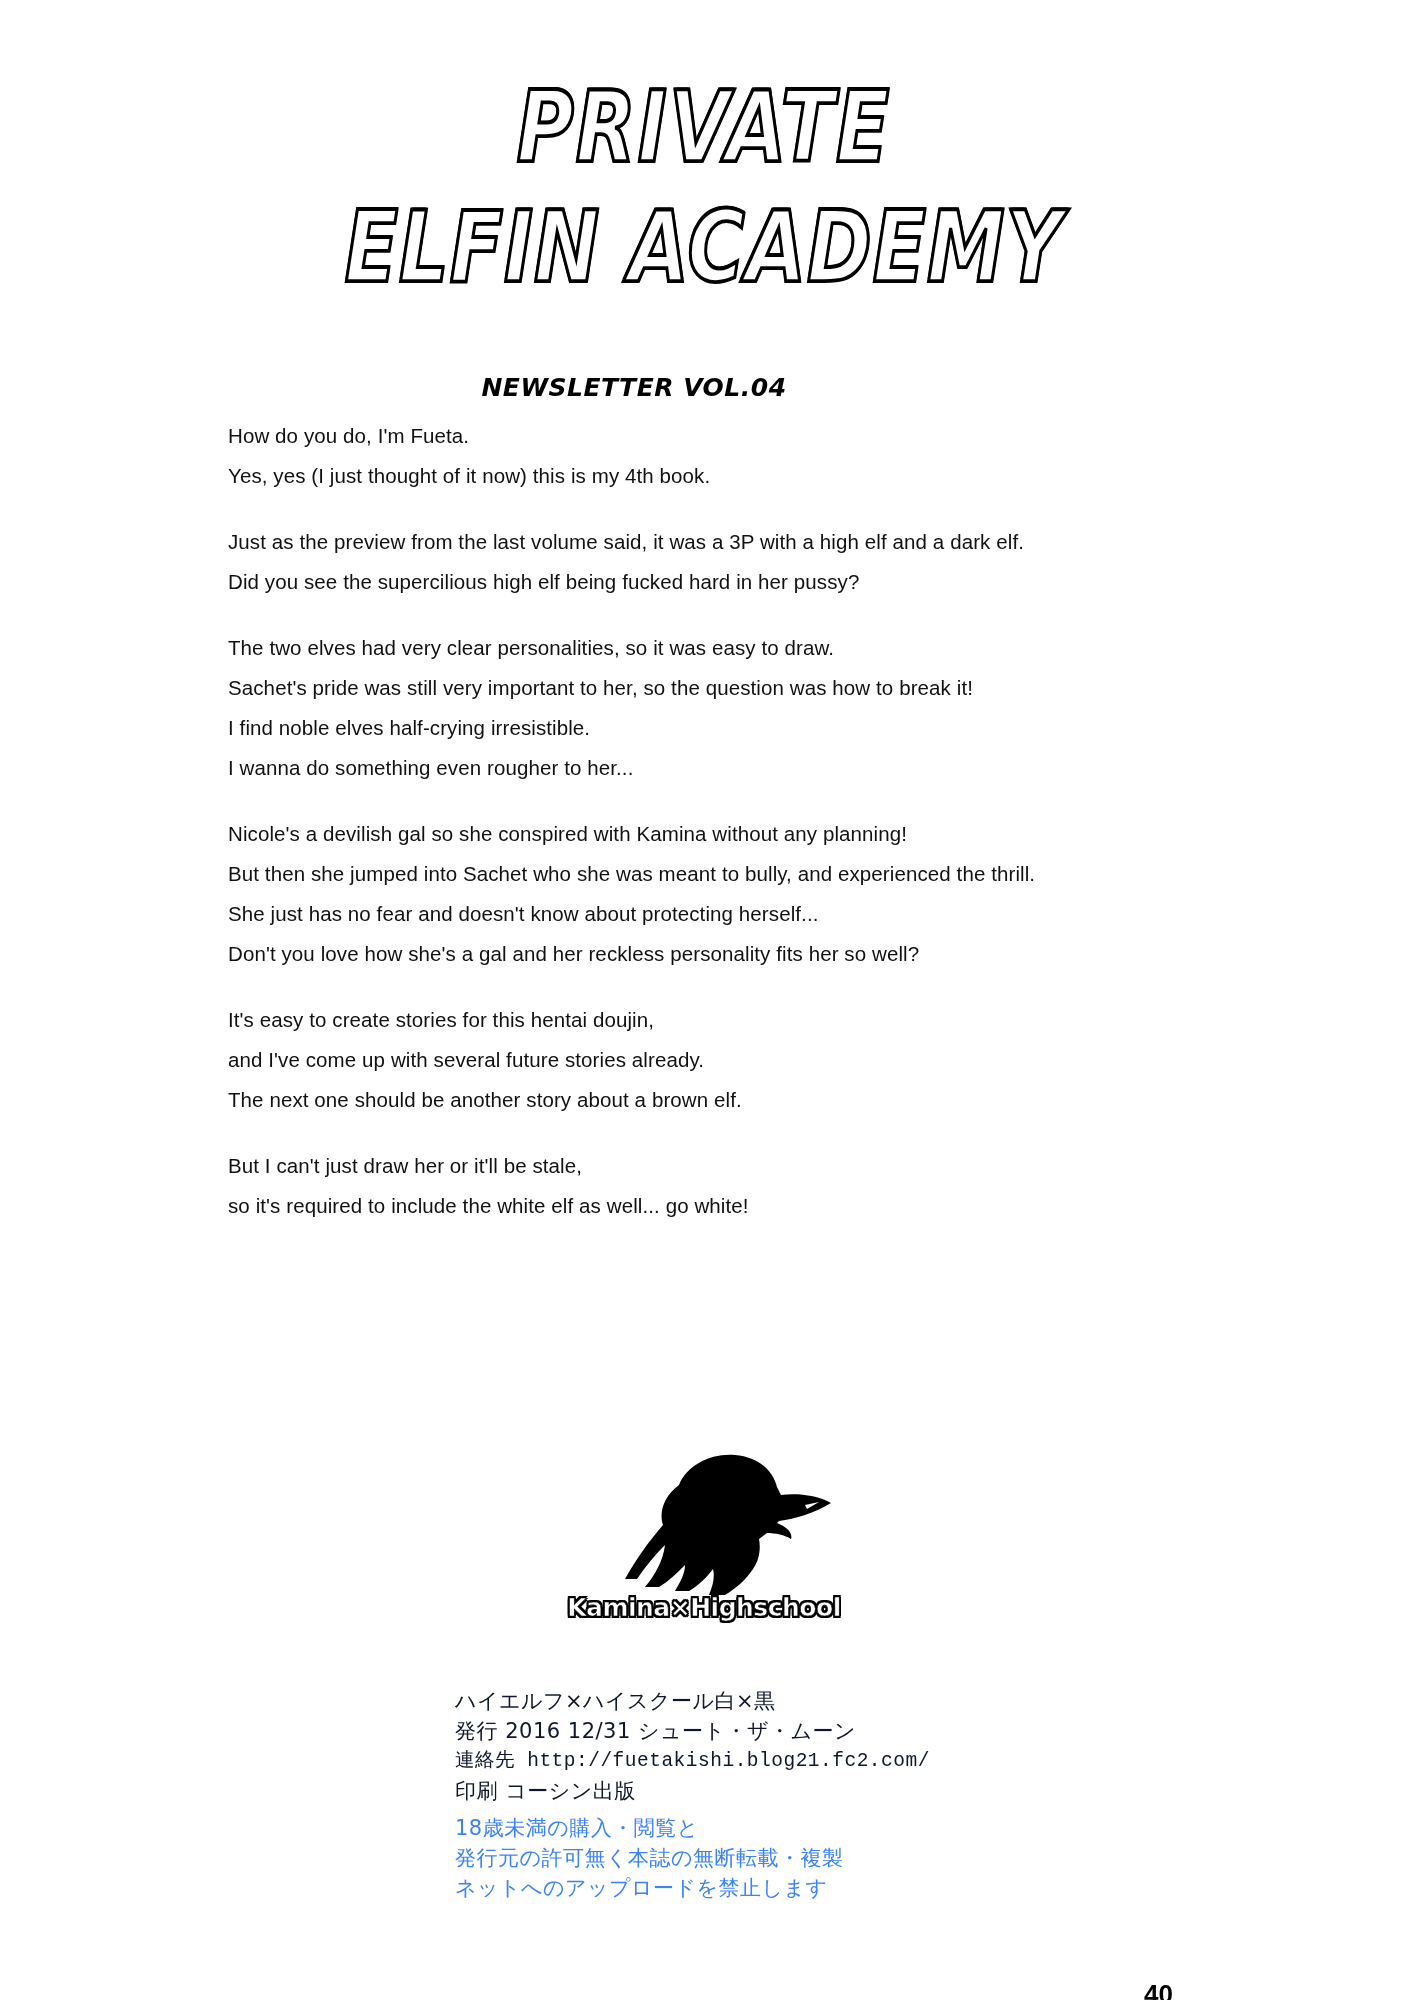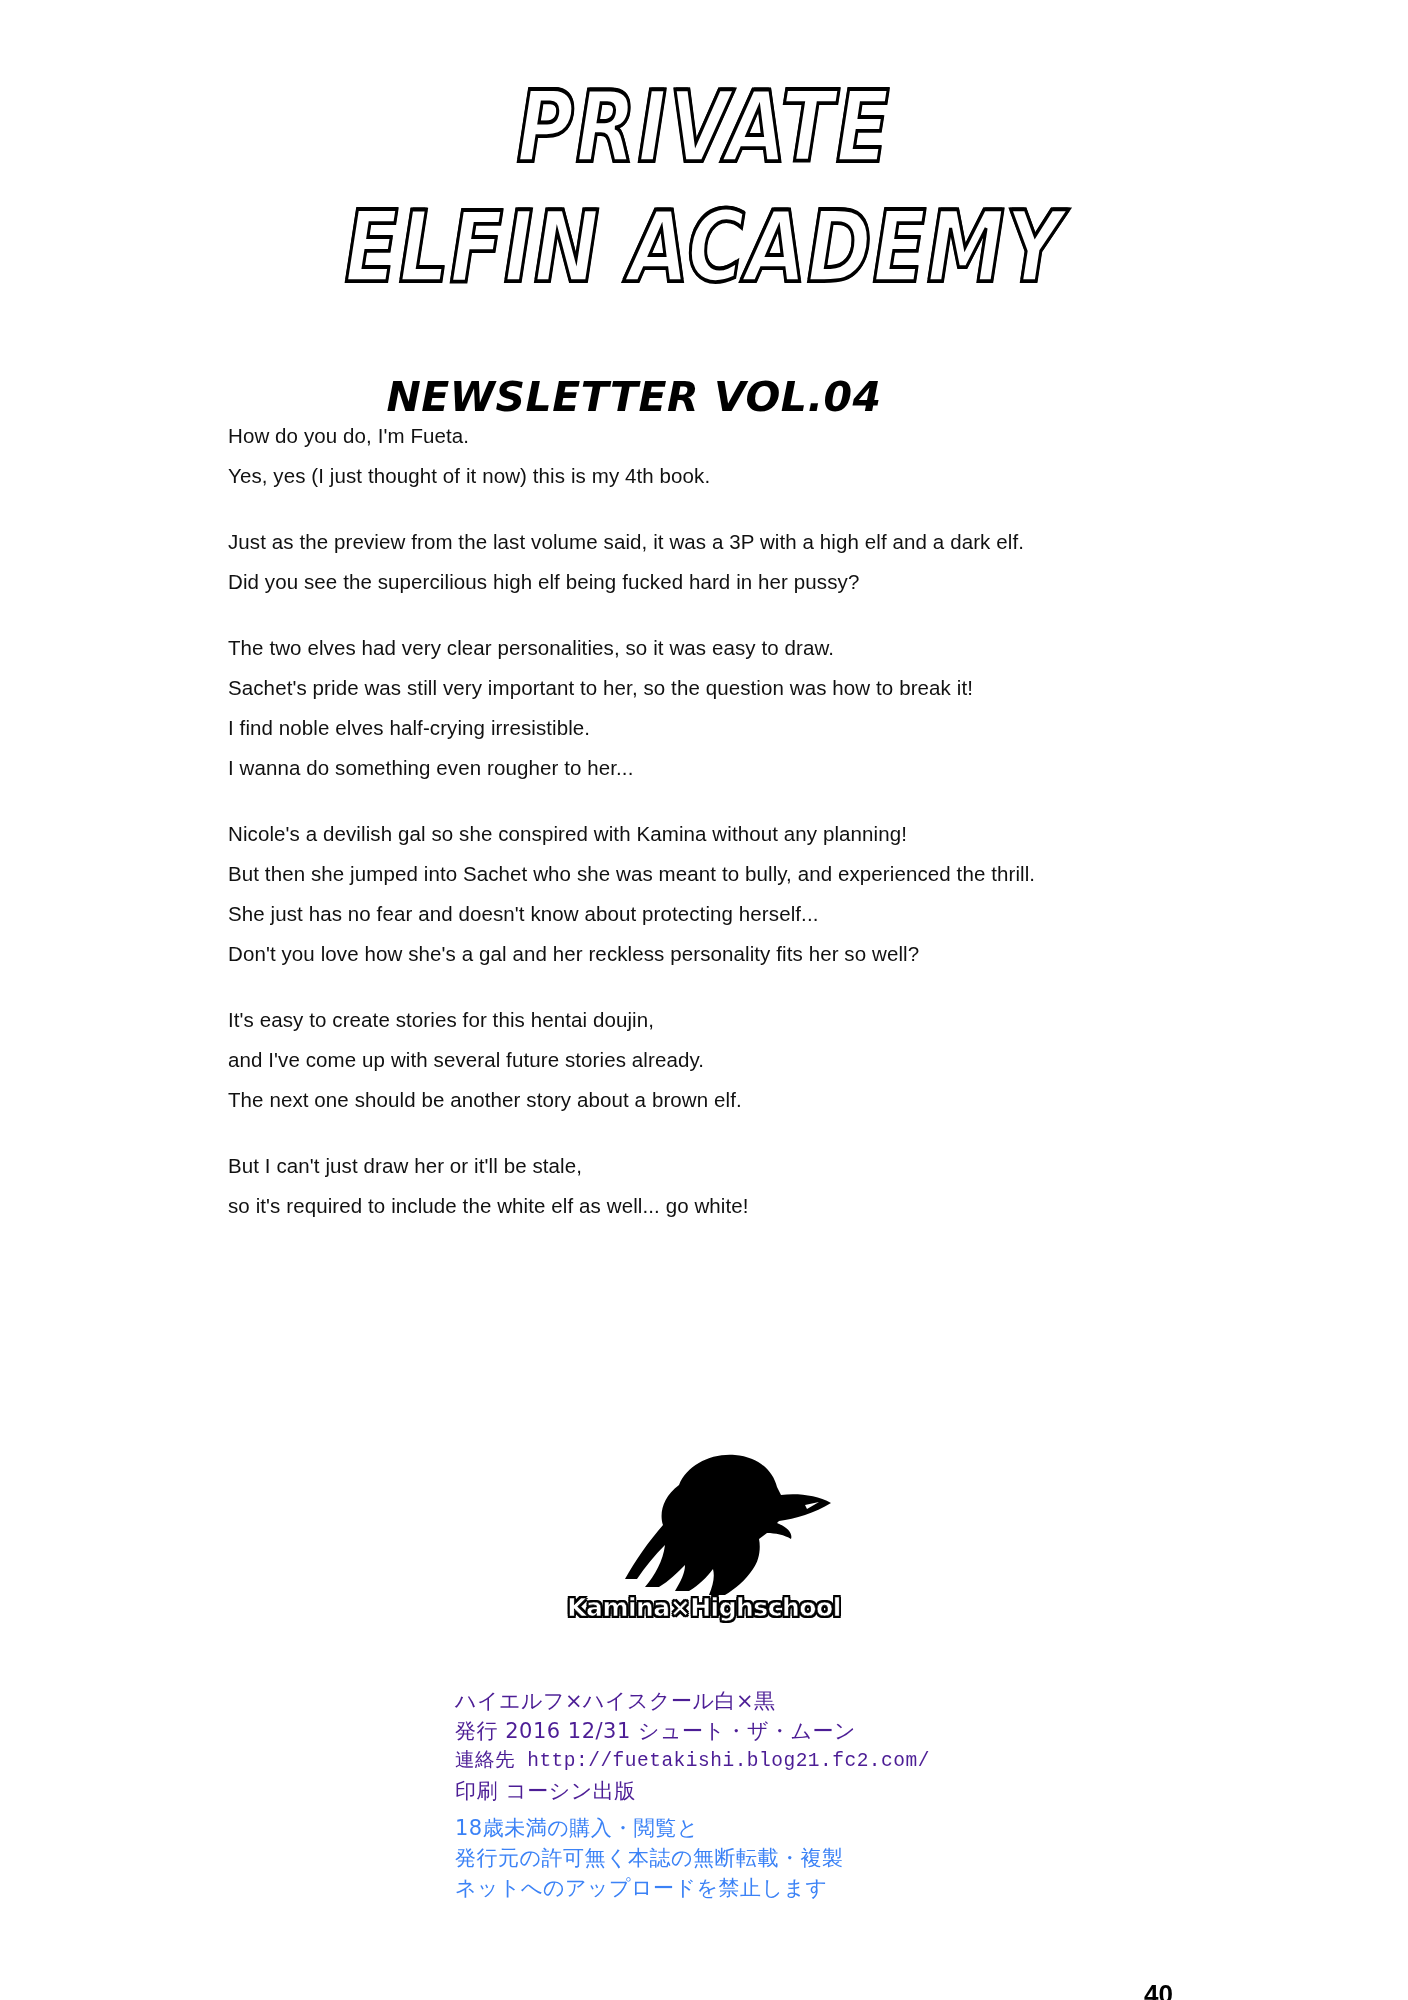--- a/index.html
+++ b/index.html
@@ -65,21 +65,21 @@
 
   .subtitle {
     position: absolute;
     top: 325px;
     left: 0;
     width: 1408px;
     text-align: center;
     padding-right: 140px;
     box-sizing: border-box;
     font-family: "DejaVu Sans", sans-serif;
-    font-size: 41px;
+    font-size: 25px;
     font-weight: bold;
     font-style: italic;
     letter-spacing: 0.5px;
     color: #000000;
   }
 
   
   .body-text {
     position: absolute;
     top: 368px;
@@ -135,21 +135,21 @@
   }
 
   
   .colophon {
     position: absolute;
     top: 1638px;
     left: 455px;
     font-family: "DejaVu Sans", sans-serif;
     font-size: 21px;
     line-height: 30px;
-    color: #4c1d95;
+    color: #0f172a;
     letter-spacing: 0.5px;
   }
   .colophon .mono {
     font-family: Liberation Mono, monospace;
     font-size: 19.5px;
   }
   .notice {
     position: absolute;
     top: 1765px;
     left: 455px;

